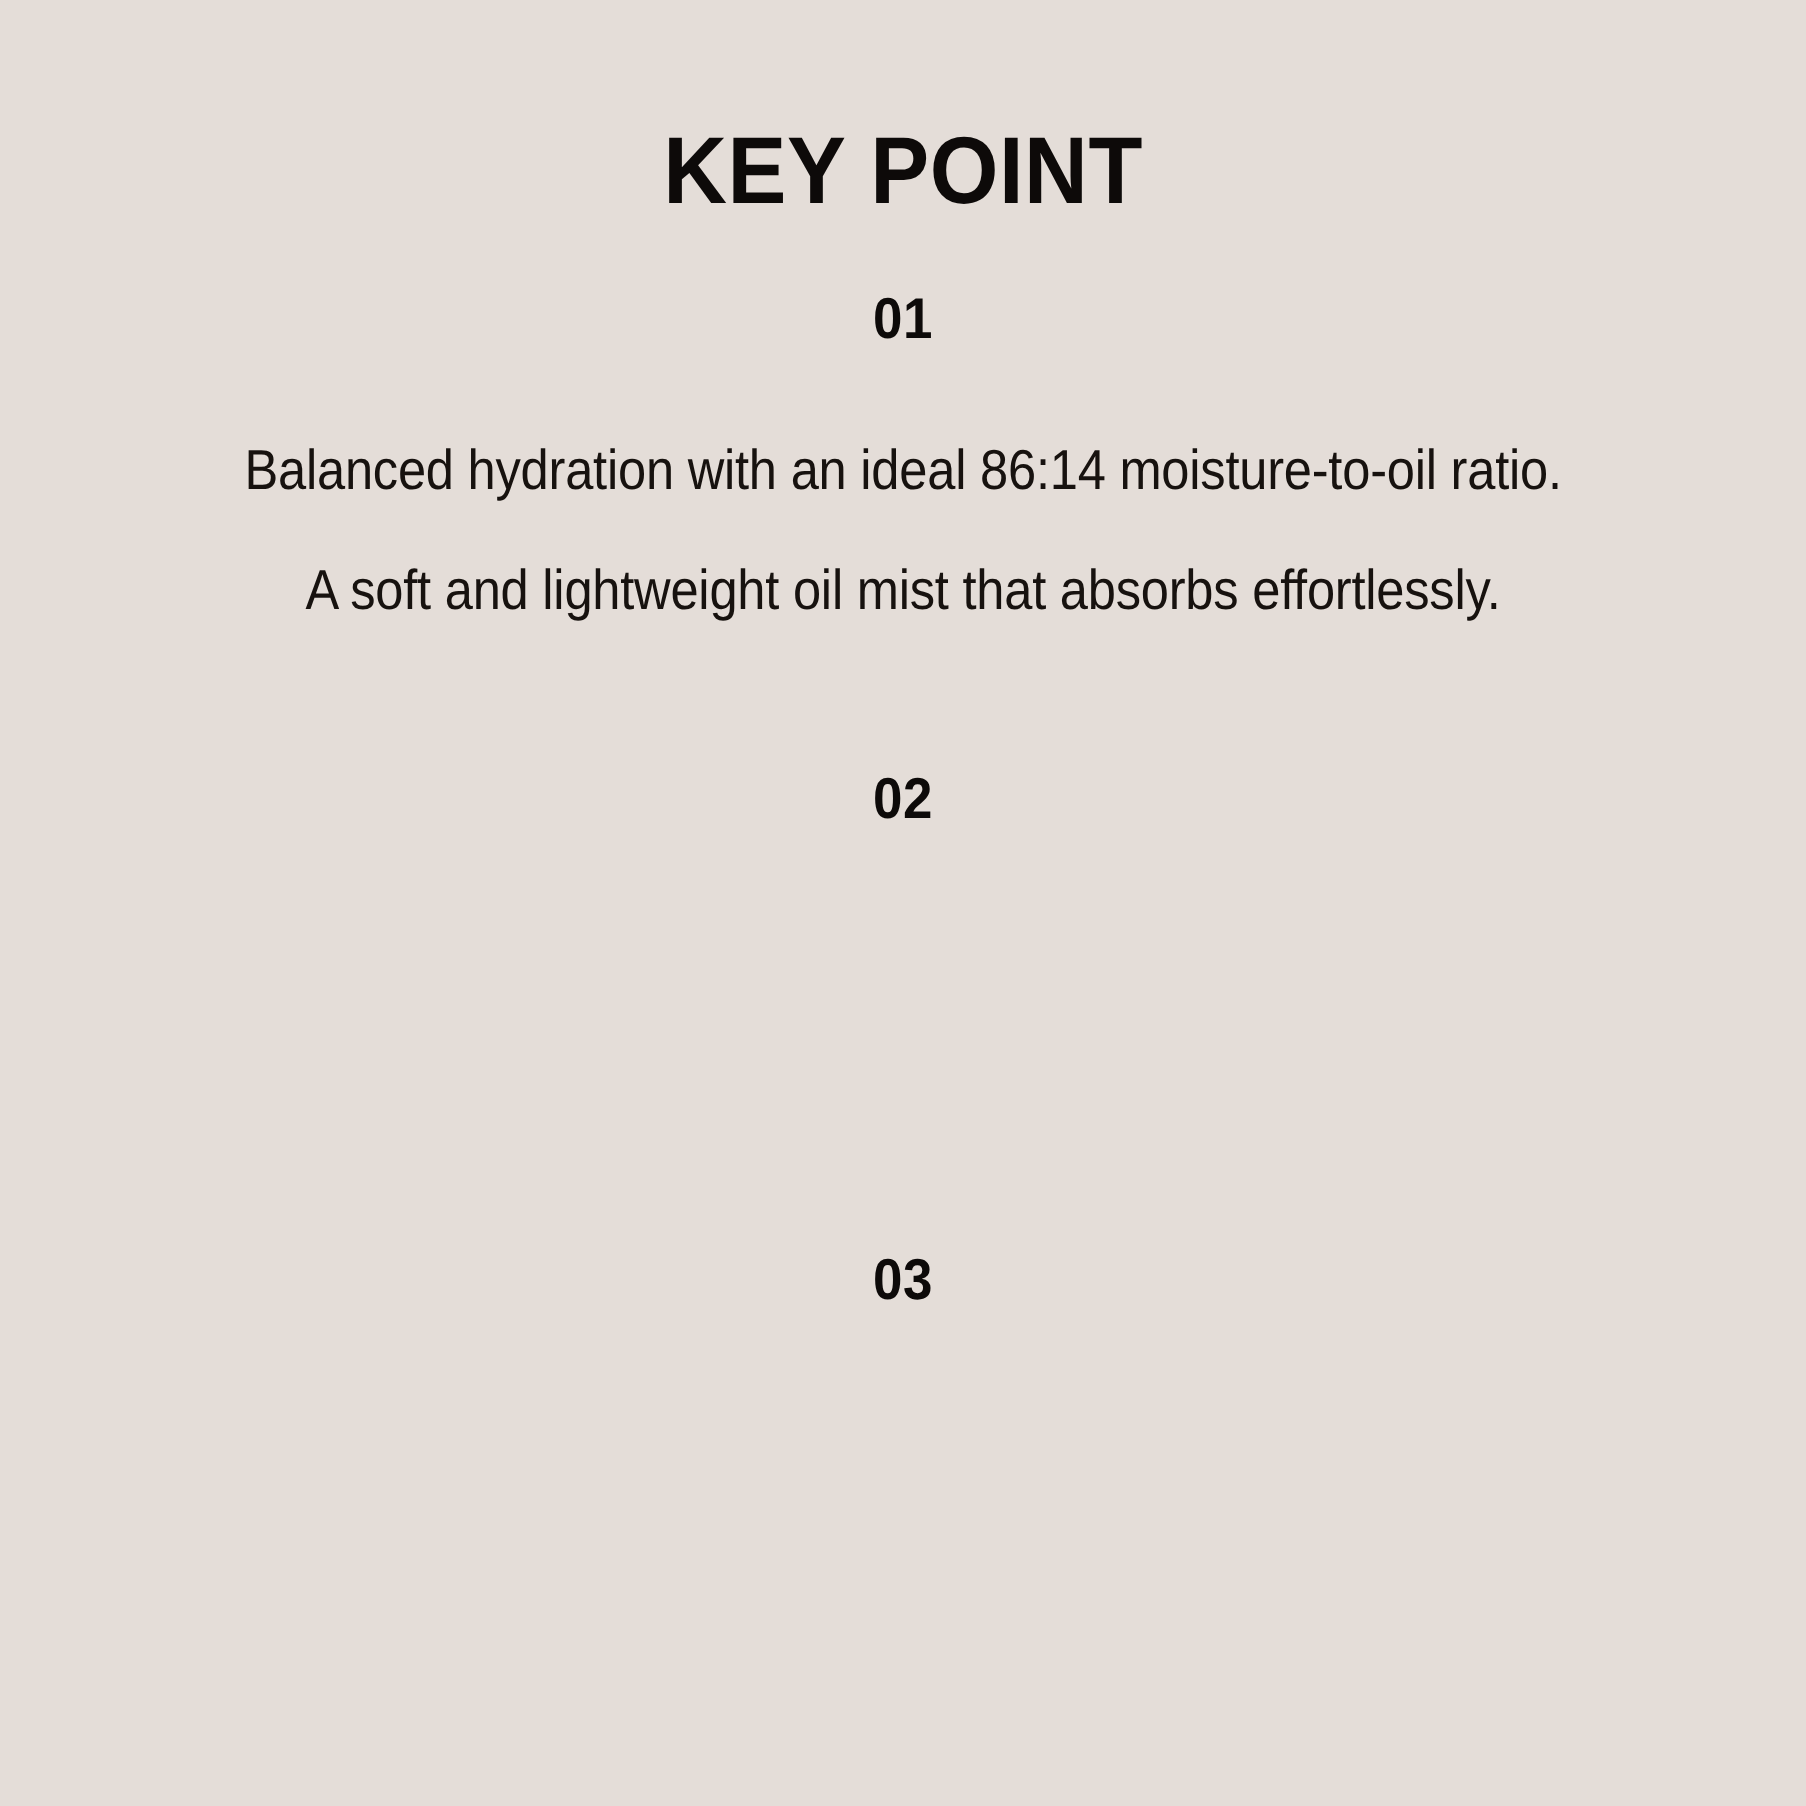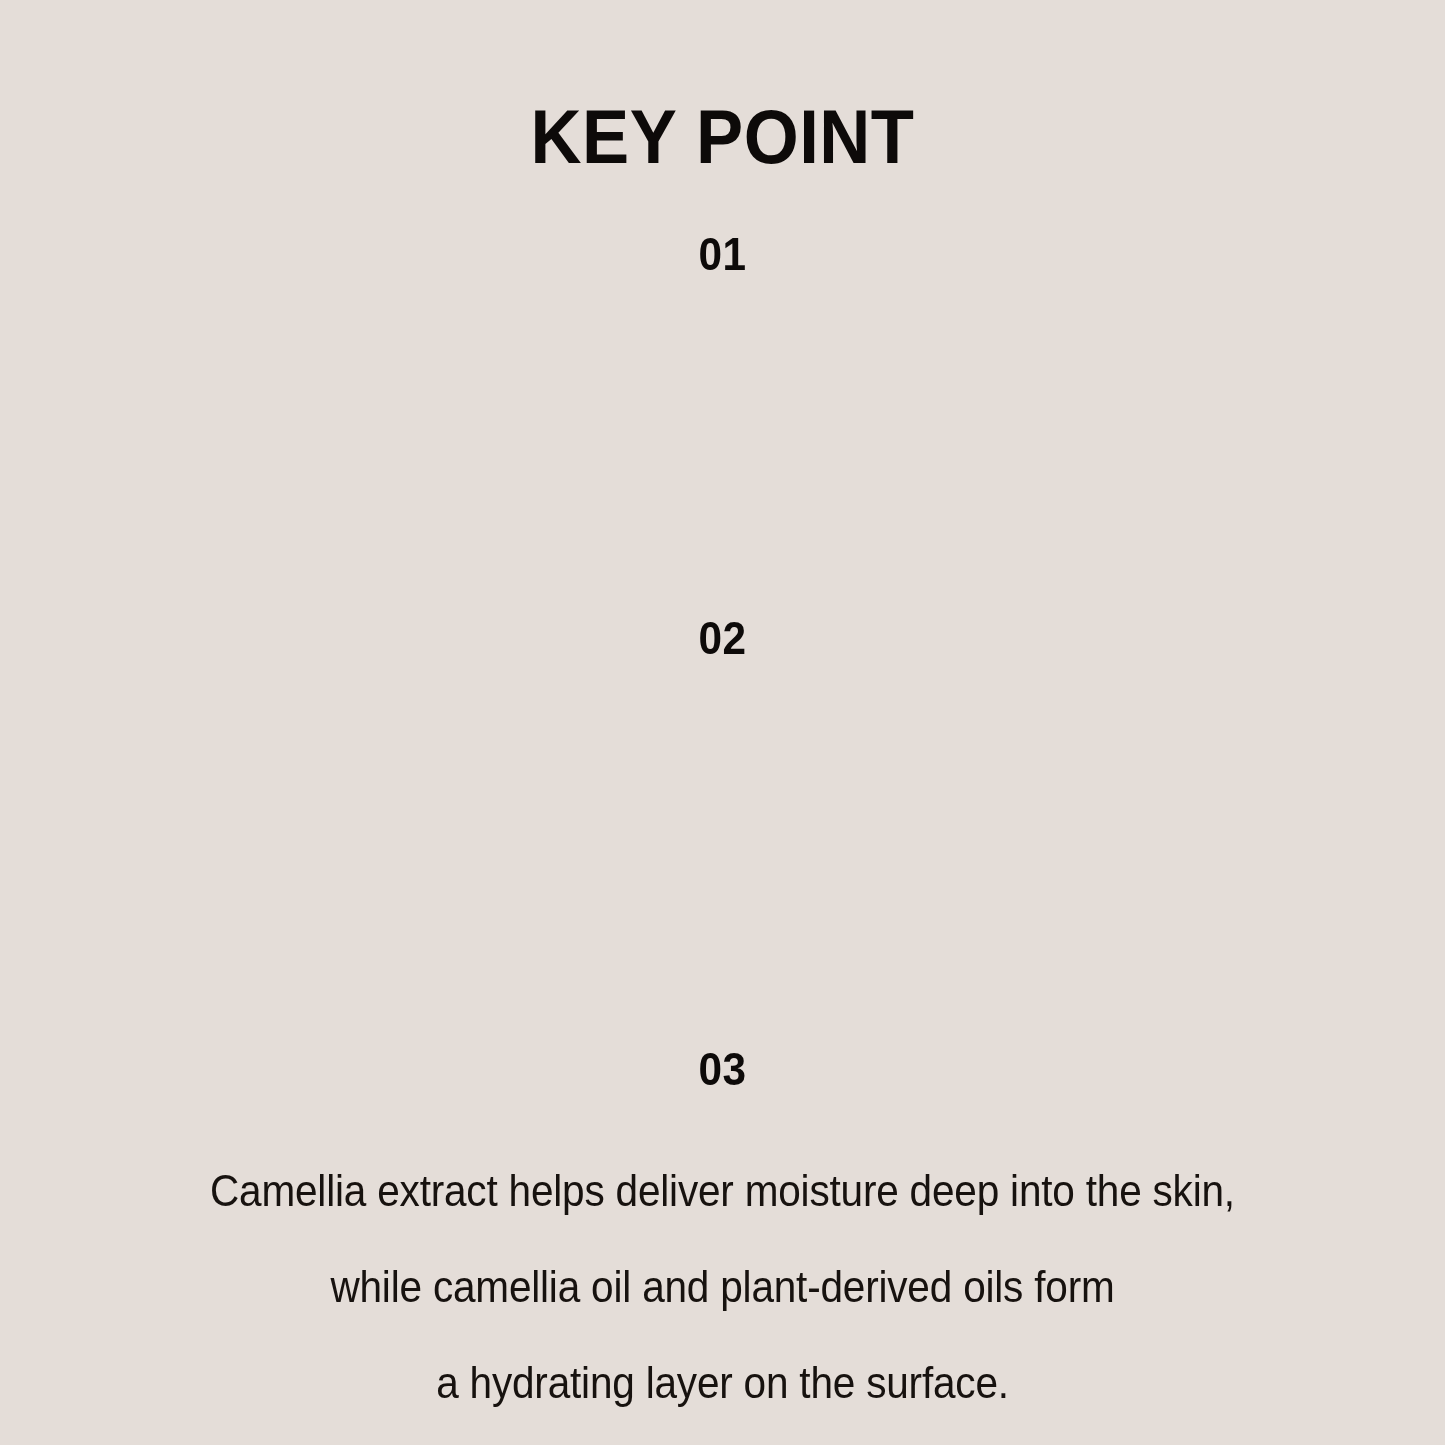--- a/index.html
+++ b/index.html
@@ -59,21 +59,21 @@
 
   .kp-section {
     position: absolute;
     left: 0;
     right: 0;
     text-align: center;
   }
 
   .kp-section[data-index="0"] { top: 228px; }
   .kp-section[data-index="1"] { top: 612px; }
-  .kp-section[data-index="2"] { top: 1043px; }
+  .kp-section[data-index="2"] { top: 997px; }
 
   .kp-number {
     font-family: "Liberation Sans", "DejaVu Sans", sans-serif;
     font-weight: 700;
     font-size: 46px;
     line-height: 52px;
     letter-spacing: 0.5px;
     color: #0d0a09;
     transform: scaleX(0.92);
     text-align: center;
@@ -102,29 +102,28 @@
 <body style="background: rgb(228, 221, 216);">
 
 <div class="page" style="background: rgb(228, 221, 216);">
 
   <h1 class="page-title">KEY POINT</h1>
 
   <div class="sections">
 
     <div class="kp-section" data-index="0">
       <div class="kp-number">01</div>
+      <div class="kp-lines">
+        <div class="kp-line" style="color: rgb(23, 18, 15);">Balanced hydration with an ideal 86:14 moisture-to-oil ratio.</div>
+        <div class="kp-line" style="color: rgb(23, 18, 15);">A soft and lightweight oil mist that absorbs effortlessly.</div>
+      </div>
     </div>
 
     <div class="kp-section" data-index="1">
       <div class="kp-number">02</div>
     </div>
 
     <div class="kp-section" data-index="2">
       <div class="kp-number">03</div>
-      <div class="kp-lines">
-        <div class="kp-line" style="color: rgb(23, 18, 15);">Camellia extract helps deliver moisture deep into the skin,</div>
-        <div class="kp-line" style="color: rgb(23, 18, 15);">while camellia oil and plant-derived oils form</div>
-        <div class="kp-line" style="color: rgb(23, 18, 15);">a hydrating layer on the surface.</div>
-      </div>
     </div>
 
   </div>
 </div>
 
 </body></html>

